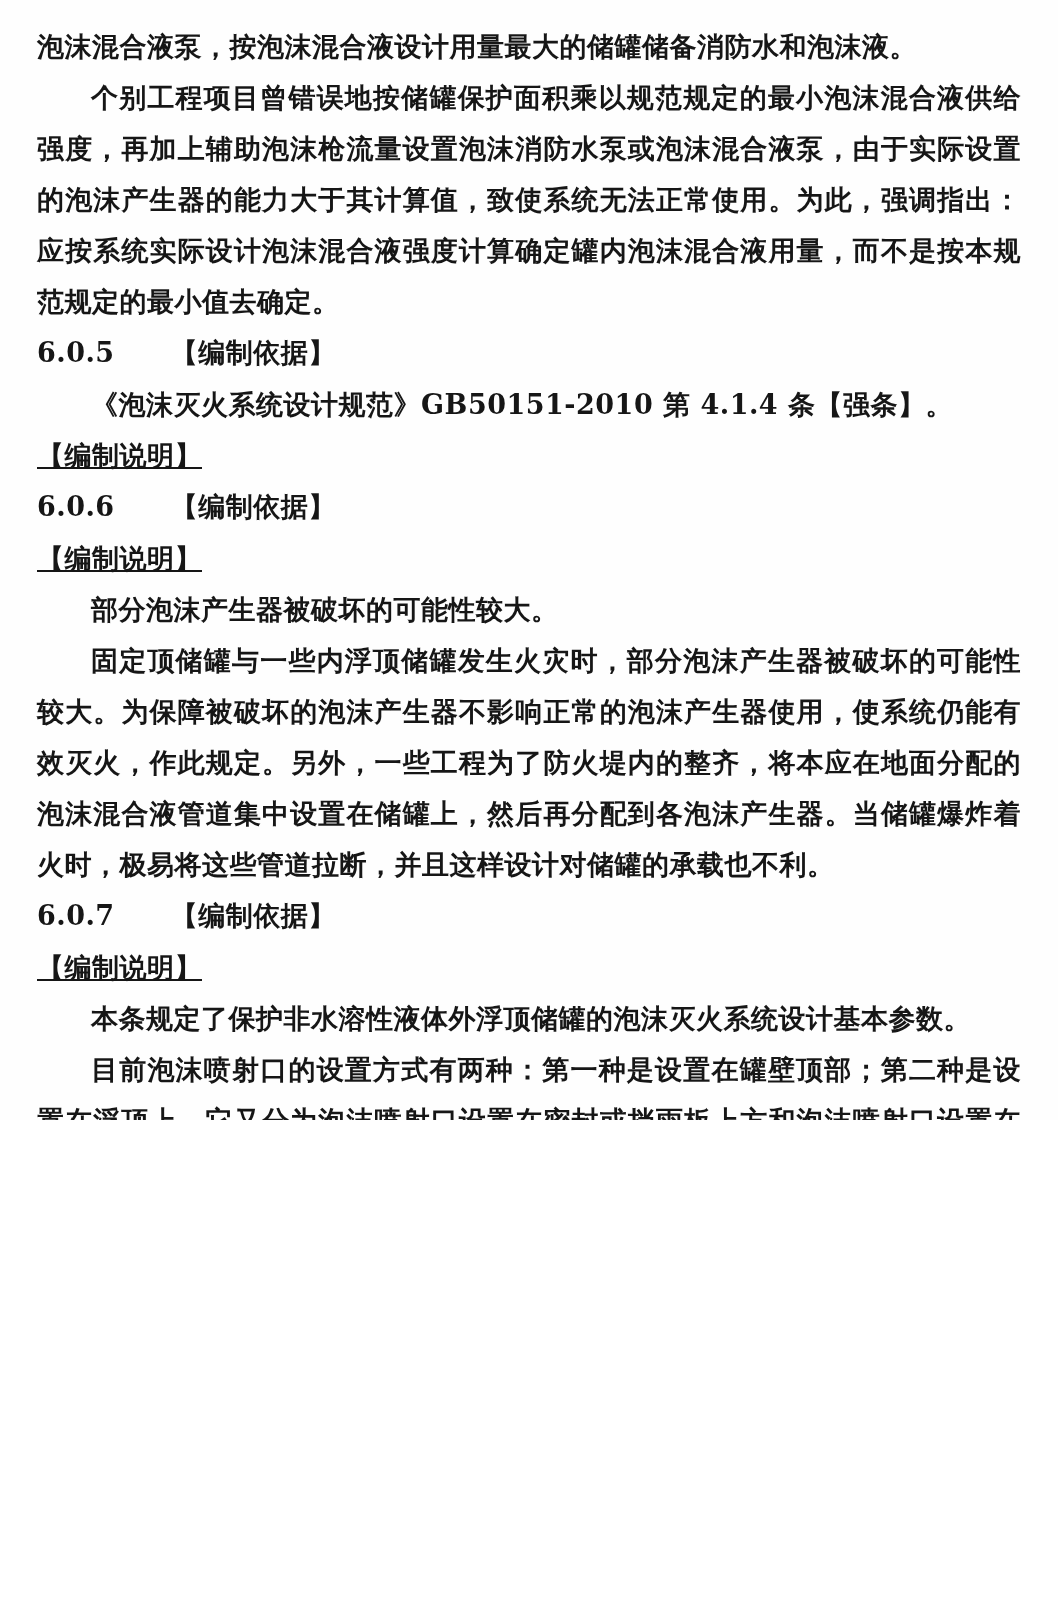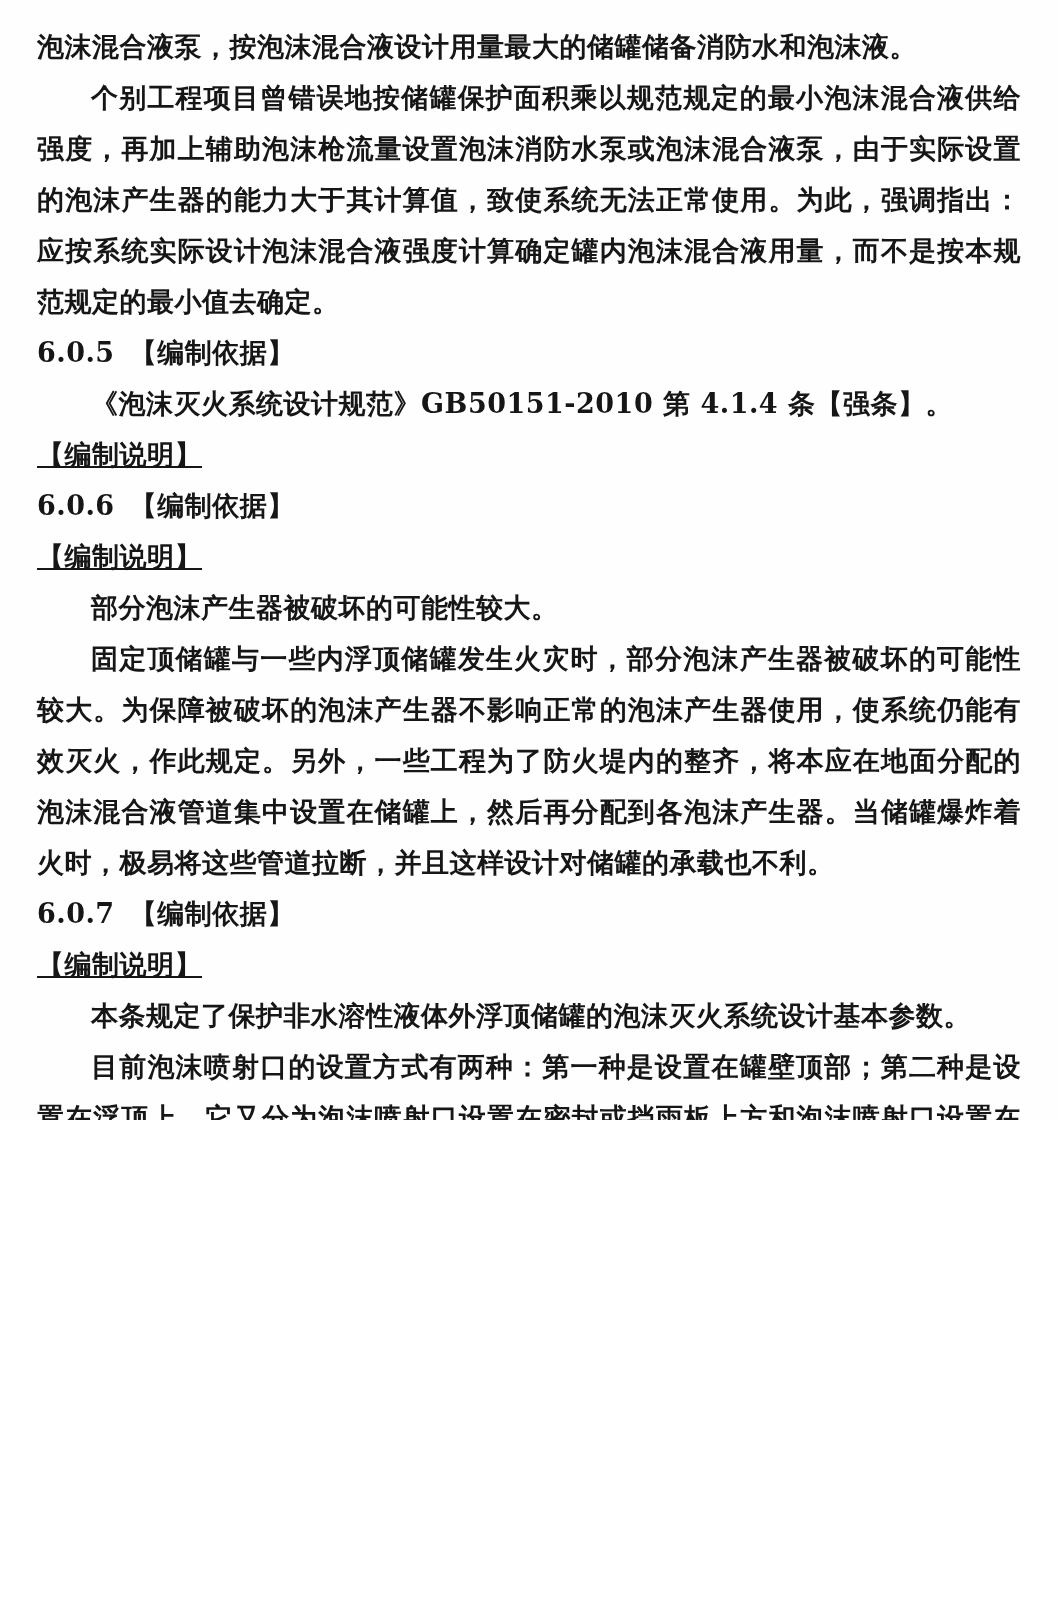--- a/index.html
+++ b/index.html
@@ -24,21 +24,21 @@
     font-size: 27px;
     line-height: 51px;
     text-align: justify;
     font-weight: 600;
     letter-spacing: 0.5px;
   }
   .content p { margin: 0; padding: 0; }
   p.cont { text-indent: 0; }
   p.para { text-indent: 2em; }
   p.sec  { text-indent: 0; text-align: left; }
-  p.sec .seclabel { margin-left: 15px; }
+  p.sec .seclabel { margin-left: 56px; font-family: Liberation Serif, serif; }
   p.sub  { text-indent: 0; text-align: left; text-decoration: underline; }
   .page-num {
     position: absolute;
     left: 0;
     right: 0;
     top: 1556px;
     text-align: center;
     font-size: 22px;
     font-weight: 700;
     color: #8b5cf6;

